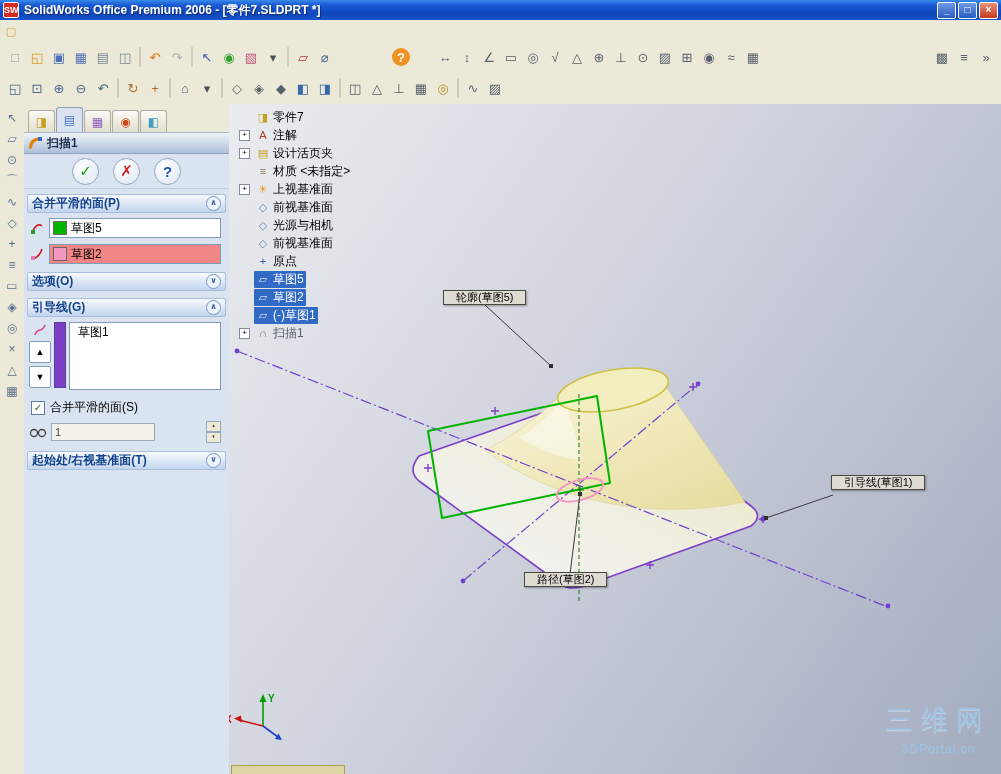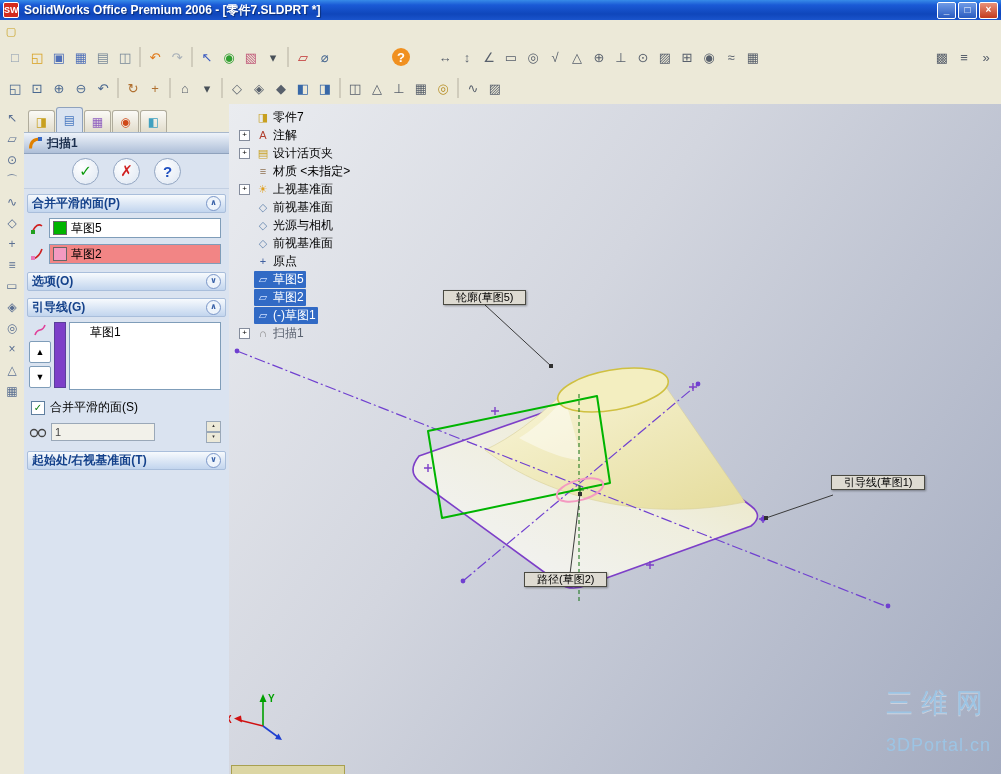--- a/index.html
+++ b/index.html
@@ -60,21 +60,21 @@
   .pm-row{display:flex;align-items:center;margin:3px 8px 3px 5px;gap:4px;}
   .pm-field{flex:1;height:18px;background:#fff;border:1px solid #7f9db9;display:flex;align-items:center;
     padding:0 3px;gap:4px;}
   .pm-field.path-selected{background:var(--path-field-bg);}
   .chip{width:12px;height:12px;border:1px solid #666;flex:none;}
   .guide-block{display:flex;margin:3px 8px 3px 5px;gap:3px;}
   .guide-left{display:flex;flex-direction:column;gap:3px;align-items:center;width:22px;}
   .arrow-btn{width:20px;height:20px;background:#fff;border:1px solid #7f9db9;border-radius:2px;
     font-size:9px;display:flex;align-items:center;justify-content:center;color:#000;}
   .guide-strip{width:10px;height:64px;background:var(--sketch-purple);border:1px solid #5a3f9a;}
-  .guide-list{flex:1;height:64px;background:#fff;border:1px solid #7f9db9;padding:1px 20px;}
+  .guide-list{flex:1;height:64px;background:#fff;border:1px solid #7f9db9;padding:1px 8px;}
   .cbx-row{display:flex;align-items:center;gap:5px;margin:6px 8px 2px 7px;}
   .cbx{width:12px;height:12px;background:#fff;border:1px solid #5f7f9f;font-size:10px;line-height:11px;
     text-align:center;color:#0a7a0a;font-weight:bold;}
   .pm-input{width:96px;height:16px;border:1px solid #9aa8b8;background:#f2f1ea;color:#444;
     font-size:11px;padding:0 3px;font-family:inherit;}
   .spinner{display:flex;flex-direction:column;margin-left:auto;}
   .spin-btn{width:13px;height:9px;border:1px solid #9aa8b8;background:#ece9d8;font-size:5px;
     line-height:7px;text-align:center;color:#333;}
   
   .viewport{position:absolute;left:229px;top:104px;right:0;bottom:0;
@@ -91,21 +91,21 @@
   .tree-row.selected .hlwrap{background:var(--selected-tree-bg);}
   .tree-row.selected .tree-label{color:#fff;}
   .tree-row.selected .tree-icon{color:#cfe0ff !important;}
   .tree-row.dim .tree-label{color:#5a6270;}
   
   .callout{position:absolute;background:var(--callout-bg);border:1px solid #4a4a42;color:#000;
     font-size:11px;line-height:13px;padding:0 12px;white-space:nowrap;box-shadow:1px 1px 2px rgba(0,0,0,.35);}
   
   .watermark{position:absolute;right:10px;bottom:18px;text-align:center;color:#9cc4e4;pointer-events:none;}
   .wm-big{font-size:27px;font-weight:normal;letter-spacing:8px;text-shadow:0 1px 0 #ffffff66;}
-  .wm-small{font-size:18px;letter-spacing:1px;margin-top:14px;}
+  .wm-small{font-size:12px;letter-spacing:1px;margin-top:4px;}
   .stub{position:absolute;left:2px;bottom:0;width:112px;height:8px;background:#dcd6a4;
     border:1px solid #a8a050;border-bottom:none;}
   
   .cline{stroke:var(--construction-violet);stroke-width:1.2;stroke-dasharray:11 3 2 3;fill:none;}
   .slab{stroke:var(--sketch-purple);stroke-width:1.6;}
   .gquad{stroke:var(--profile-green);stroke-width:2;fill:none;stroke-linejoin:round;}
   .gdash{stroke:#107010;stroke-width:1;stroke-dasharray:4 3;fill:none;}
   .ppath{stroke:var(--path-pink);stroke-width:2;fill:none;}
   .pmark{stroke:var(--sketch-purple);stroke-width:1.4;fill:none;}
   .pdot{fill:var(--construction-violet);}

